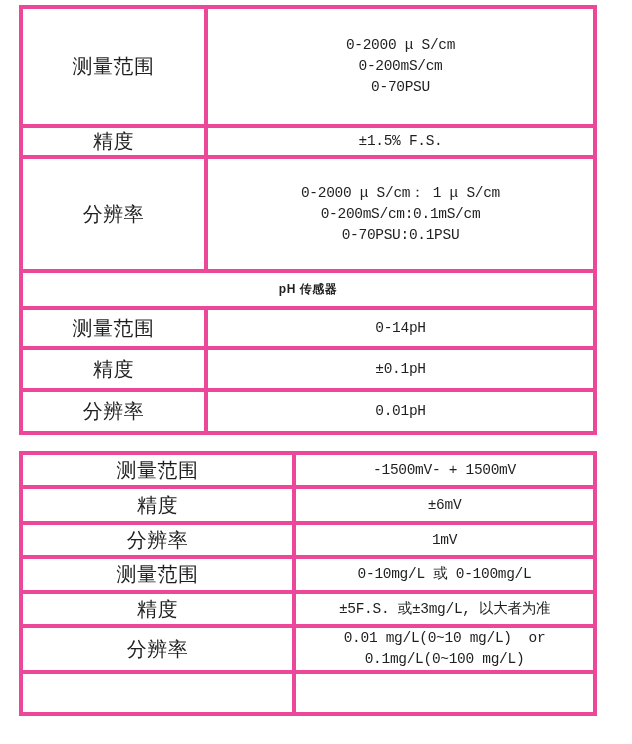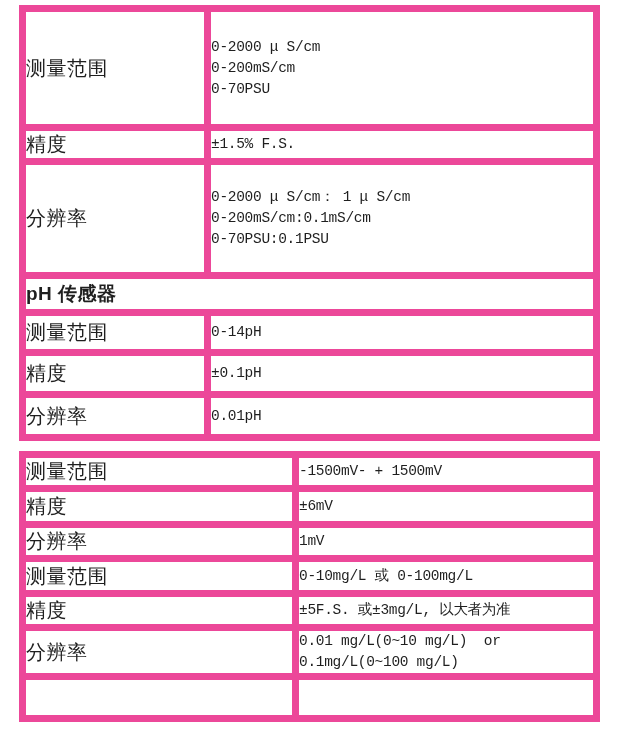--- a/index.html
+++ b/index.html
@@ -17,41 +17,42 @@
   table.spec {
     position:absolute;
     border-collapse:collapse;
     table-layout:fixed;
     border:2px solid #1b1b1b;
     background:#ffffff;
   }
   .t1 { left:19px; top:5px;   width:574px; }
   .t2 { left:19px; top:451px; width:574px; }
   table.spec td {
-    border:7px solid #ec4899;
+    border:4px solid #ec4899;
+    text-align:center;
     vertical-align:middle;
     color:#1f1f1f;
     overflow:hidden;
   }
   td.label-cell {
     font-family:"Liberation Serif","DejaVu Serif",serif;
     font-size:20px;
     letter-spacing:0.5px;
   }
   td.value-cell {
     font-family:"Liberation Mono","DejaVu Sans Mono",monospace;
     font-size:14.5px;
     letter-spacing:-0.3px;
     line-height:21px;
     white-space:pre-wrap;
   }
   td.section-cell {
     font-family:"Liberation Sans","DejaVu Sans",sans-serif;
     font-weight:700;
-    font-size:19px;
+    font-size:12px;
     letter-spacing:0.5px;
   }
   
   .t1 .r0 { height:119px; }
   .t1 .r1 { height:25px;  }
   .t1 .r2 { height:114px; }
   .t1 .r3 { height:37px;  }
   .t1 .r4 { height:40px;  }
   .t1 .r5 { height:42px;  }
   .t1 .r6 { height:43px;  }

